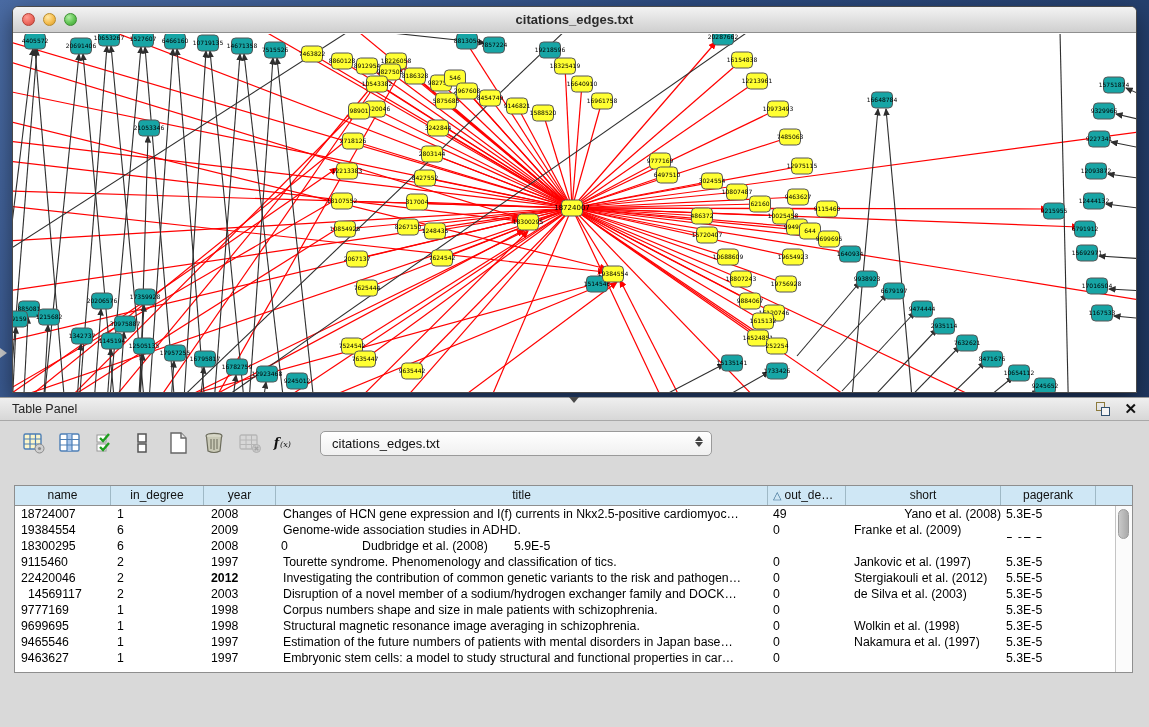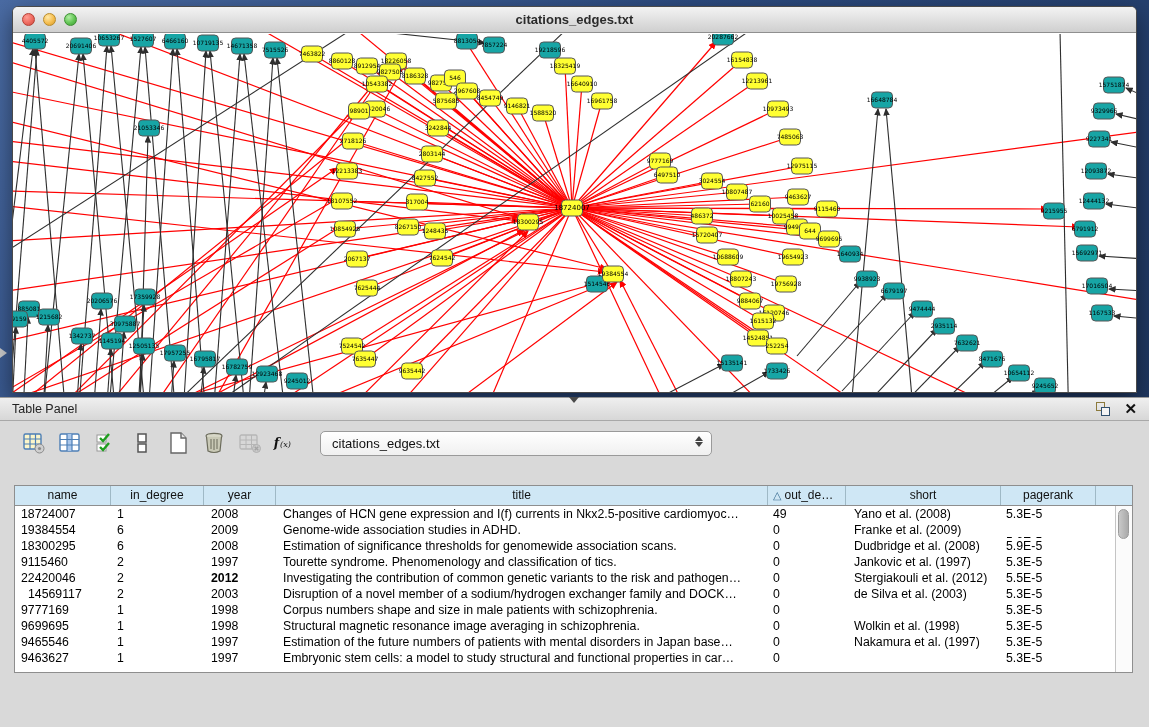--- a/index.html
+++ b/index.html
@@ -618,37 +618,36 @@
         <div class="th filler"></div>
       </div>
     <div class="tbl-body">
       <div class="rows" id="tbl-rows">
           <div class="tr">
             <div class="td" style="width: 96px; padding-left: 6px;">18724007</div>
             <div class="td" style="width: 93px; padding-left: 6px;">1</div>
             <div class="td" style="width: 72px; padding-left: 7px;">2008</div>
             <div class="td" style="width: 492px; padding-left: 7px;">Changes of HCN gene expression and I(f) currents in Nkx2.5-positive cardiomyoc…</div>
             <div class="td" style="width: 78px; padding-left: 5px;">49</div>
-            <div class="td" style="width: 155px; padding-left: 8px;">Yano et al. (2008)</div>
+            <div class="td" style="width: 155px; padding-left: 8px; text-align: right;">Yano et al. (2008)</div>
             <div class="td" style="width: 95px; padding-left: 5px;">5.3E-5</div>
           </div>
           <div class="tr">
             <div class="td" style="width: 96px; padding-left: 6px;">19384554</div>
             <div class="td" style="width: 93px; padding-left: 6px;">6</div>
             <div class="td" style="width: 72px; padding-left: 7px;">2009</div>
             <div class="td" style="width: 492px; padding-left: 7px;">Genome-wide association studies in ADHD.</div>
             <div class="td" style="width: 78px; padding-left: 5px;">0</div>
             <div class="td" style="width: 155px; padding-left: 8px;">Franke et al. (2009)</div>
             <div class="td" style="width: 95px; padding-left: 5px; margin-top: 12px;">5.6E-5</div>
           </div>
           <div class="tr">
             <div class="td" style="width: 96px; padding-left: 6px;">18300295</div>
             <div class="td" style="width: 93px; padding-left: 6px;">6</div>
             <div class="td" style="width: 72px; padding-left: 7px;">2008</div>
-            <div class="td" style="width: 492px; padding-left: 7px;">Estimation of significance thresholds for genomewide association scans.</div>
             <div class="td" style="width: 78px; padding-left: 5px;">0</div>
             <div class="td" style="width: 155px; padding-left: 8px;">Dudbridge et al. (2008)</div>
             <div class="td" style="width: 95px; padding-left: 5px;">5.9E-5</div>
           </div>
           <div class="tr">
             <div class="td" style="width: 96px; padding-left: 6px;">9115460</div>
             <div class="td" style="width: 93px; padding-left: 6px;">2</div>
             <div class="td" style="width: 72px; padding-left: 7px;">1997</div>
             <div class="td" style="width: 492px; padding-left: 7px;">Tourette syndrome. Phenomenology and classification of tics.</div>
             <div class="td" style="width: 78px; padding-left: 5px;">0</div>

